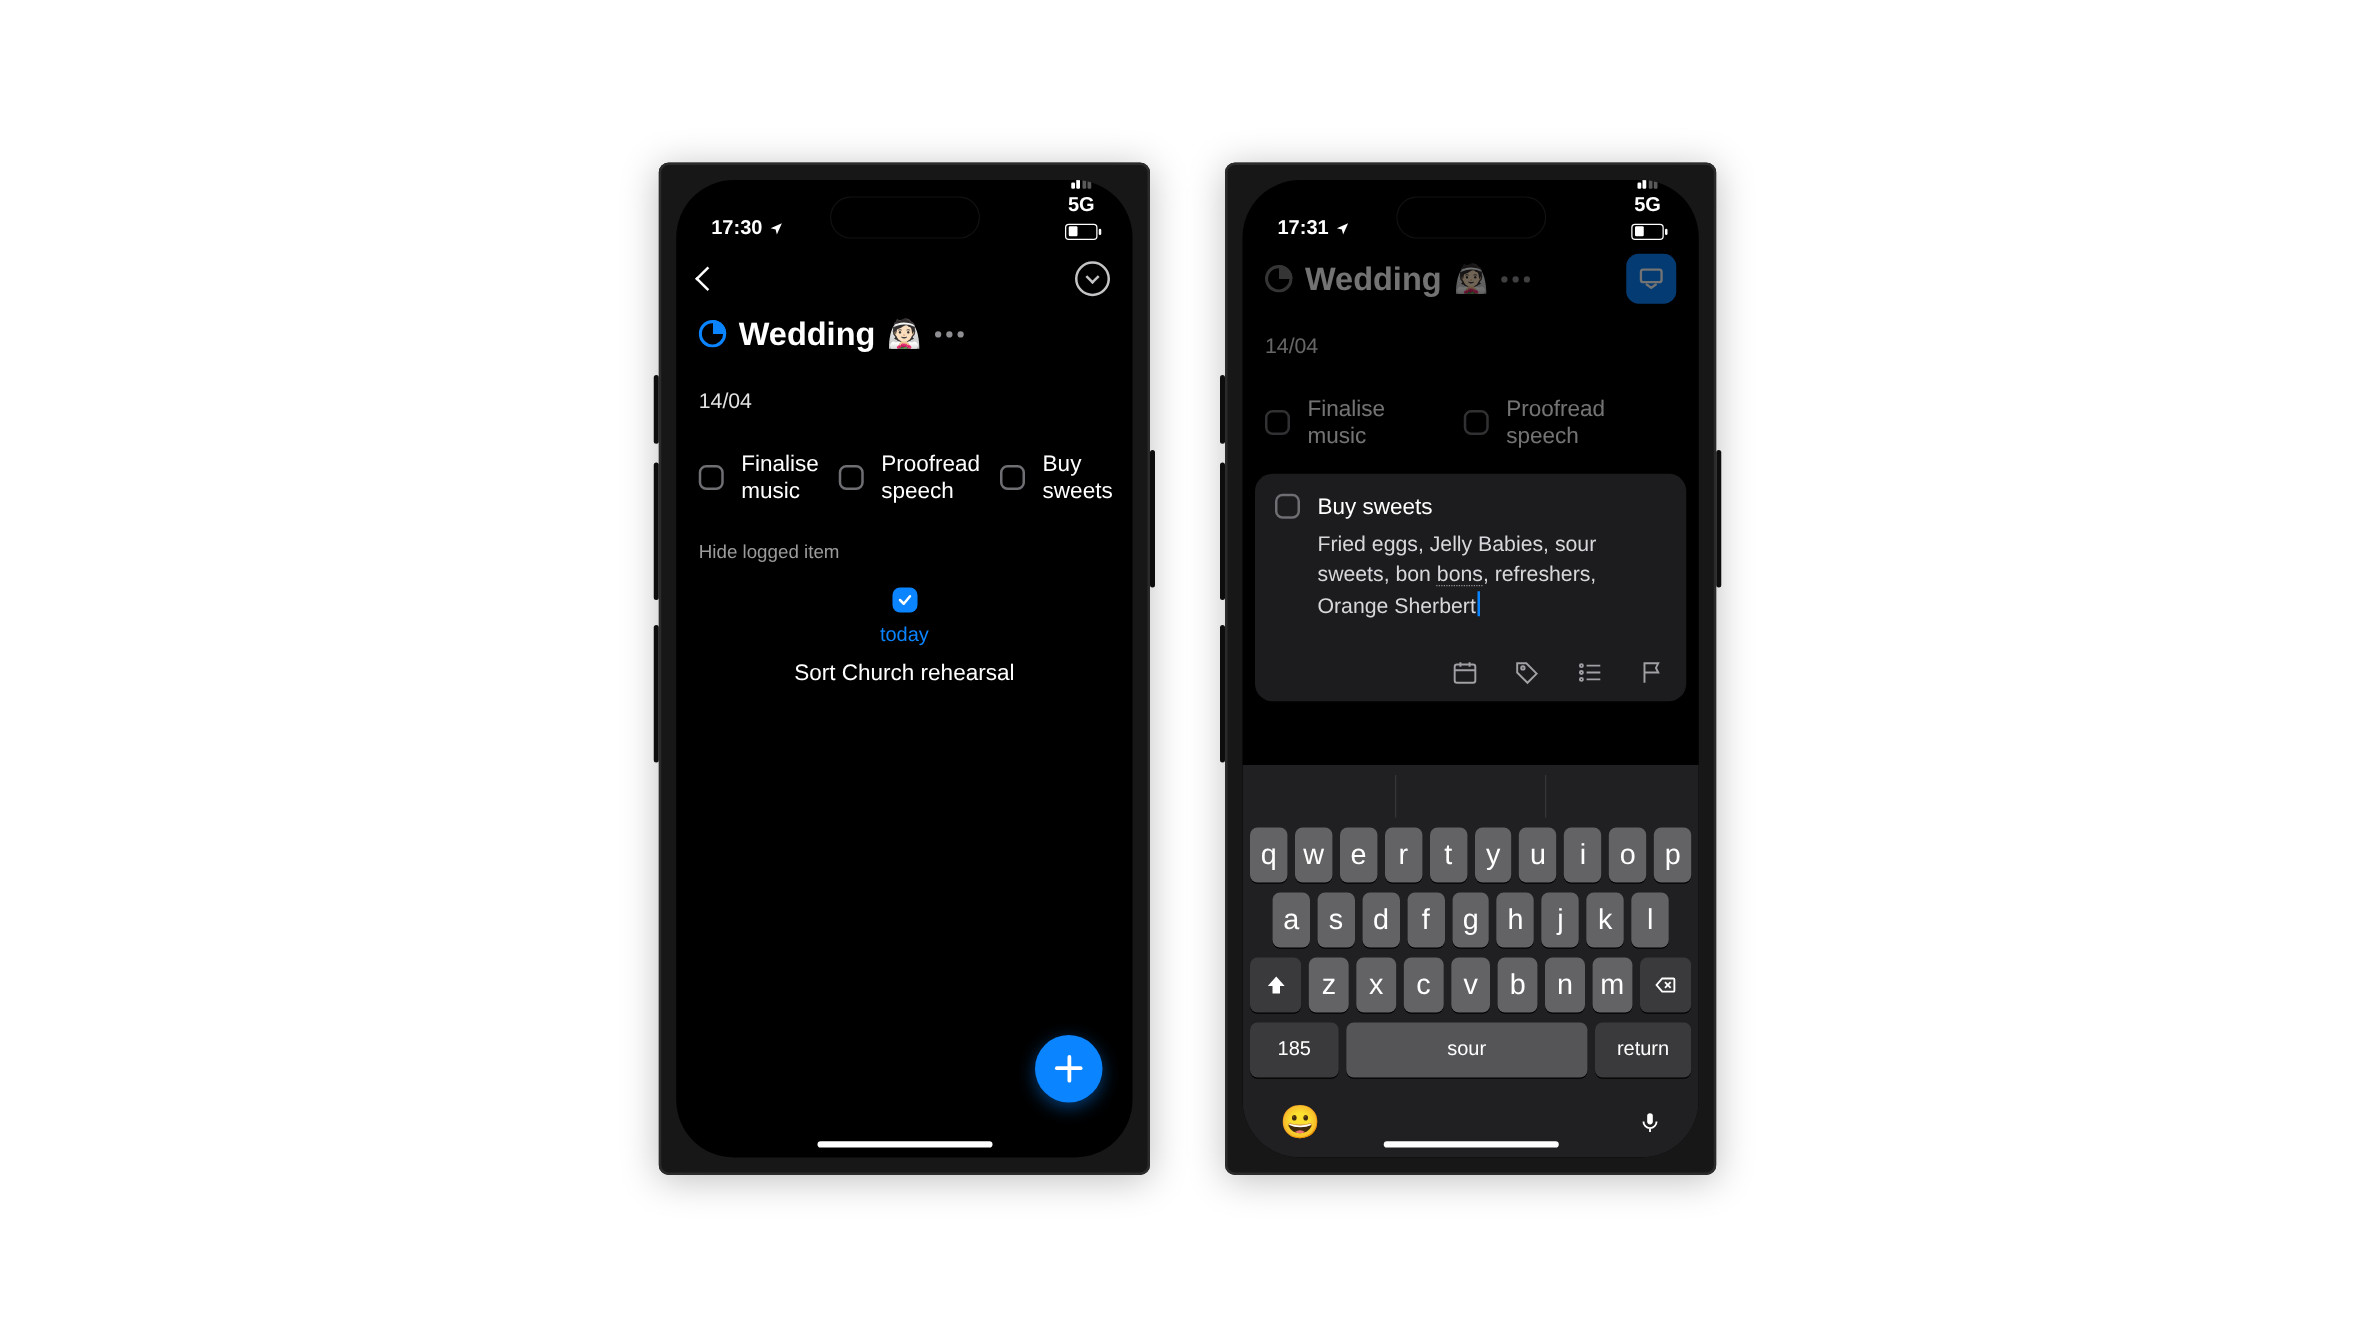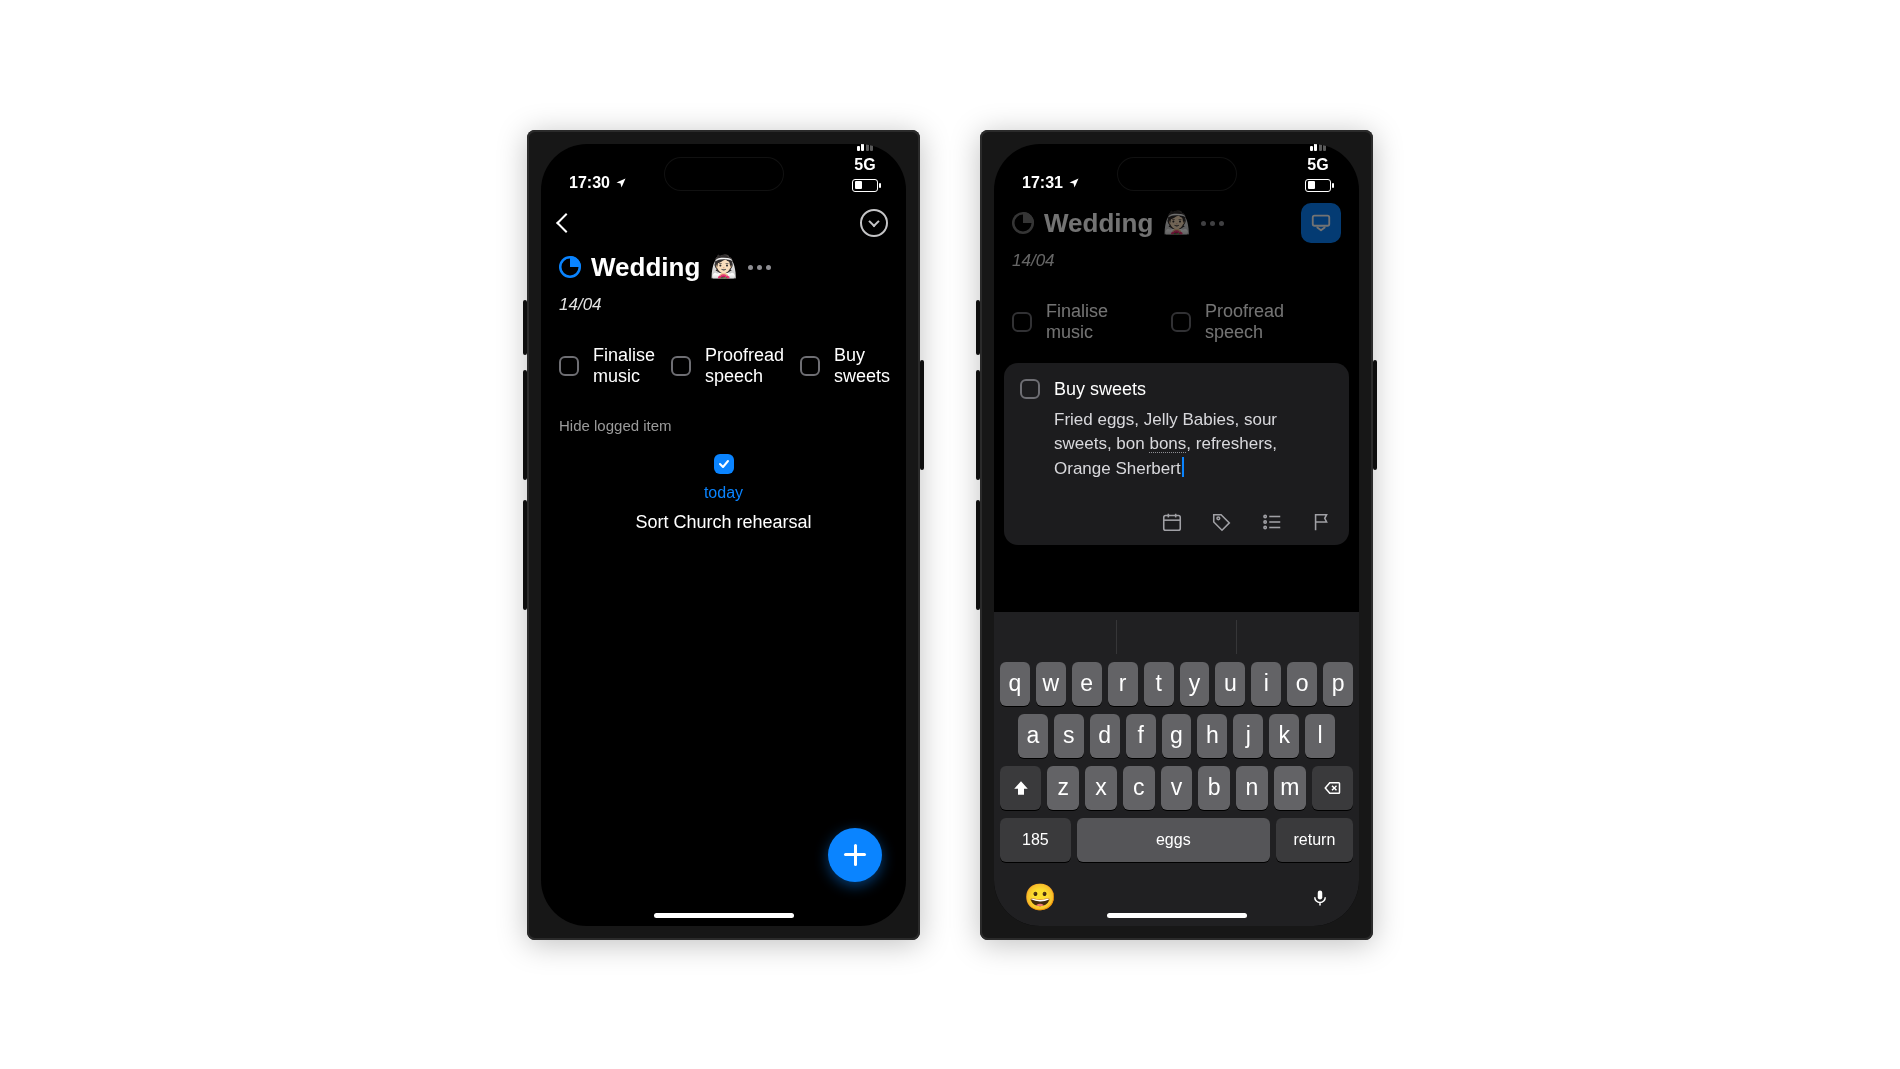--- a/index.html
+++ b/index.html
@@ -127,21 +127,21 @@
     box-shadow:inset 0 0 0 2.5px var(--accent);
   }
   .title-row .pie.dim{
     box-shadow:inset 0 0 0 2.5px #777;
     background:conic-gradient(#777 0 90deg,transparent 90deg 360deg);
   }
   .page-title{font-size:26px;font-weight:700;}
   .bride{font-size:22px;}
   .dots{display:flex;gap:4px;}
   .dots span{width:5px;height:5px;border-radius:50%;background:#8e8e93;}
-  .date{margin-top:12px;font-size:17px;color:#e3e3e3;font-style:italic;}
+  .date{margin-top:28px;font-size:17px;color:#e3e3e3;}
   
   .tasks{padding:30px 18px 0 18px;display:flex;flex-direction:row;gap:16px;}
   .task{display:flex;align-items:center;gap:14px;font-size:18px;}
   .cbox{
     flex:none;width:20px;height:20px;border:2px solid var(--checkbox-border);border-radius:6px;
   }
   .section-lbl{padding:30px 18px 0 18px;font-size:15px;color:var(--txt-dim);}
   .logged{padding:20px 18px;display:flex;align-items:center;gap:10px;font-size:18px;flex-direction:column;}
   .cbox-checked{
     width:20px;height:20px;border-radius:6px;background:var(--accent);
@@ -426,21 +426,21 @@
         <div class="key dark del">
           <svg width="22" height="18" viewBox="0 0 24 24" fill="none" stroke="#fff" stroke-width="2">
               <path d="M21 5H9l-6 7 6 7h12a1 1 0 001-1V6a1 1 0 00-1-1z"></path>
               <line x1="12" y1="9" x2="18" y2="15"></line>
               <line x1="18" y1="9" x2="12" y2="15"></line>
             </svg>
         </div>
       </div>
       <div class="krow">
         <div class="key dark num">185</div>
-        <div class="key space">eggs</div>
+        <div class="key space">sour</div>
         <div class="key dark ret">return</div>
       </div>
       <div class="kb-bottom">
         <span>😀</span>
         <svg class="mic" viewBox="0 0 24 24" fill="#fff">
             <rect x="9" y="2" width="6" height="12" rx="3"></rect>
             <path d="M5 11a7 7 0 0014 0M12 18v4" stroke="#fff" stroke-width="2" fill="none"></path>
           </svg>
       </div>
     </div>

